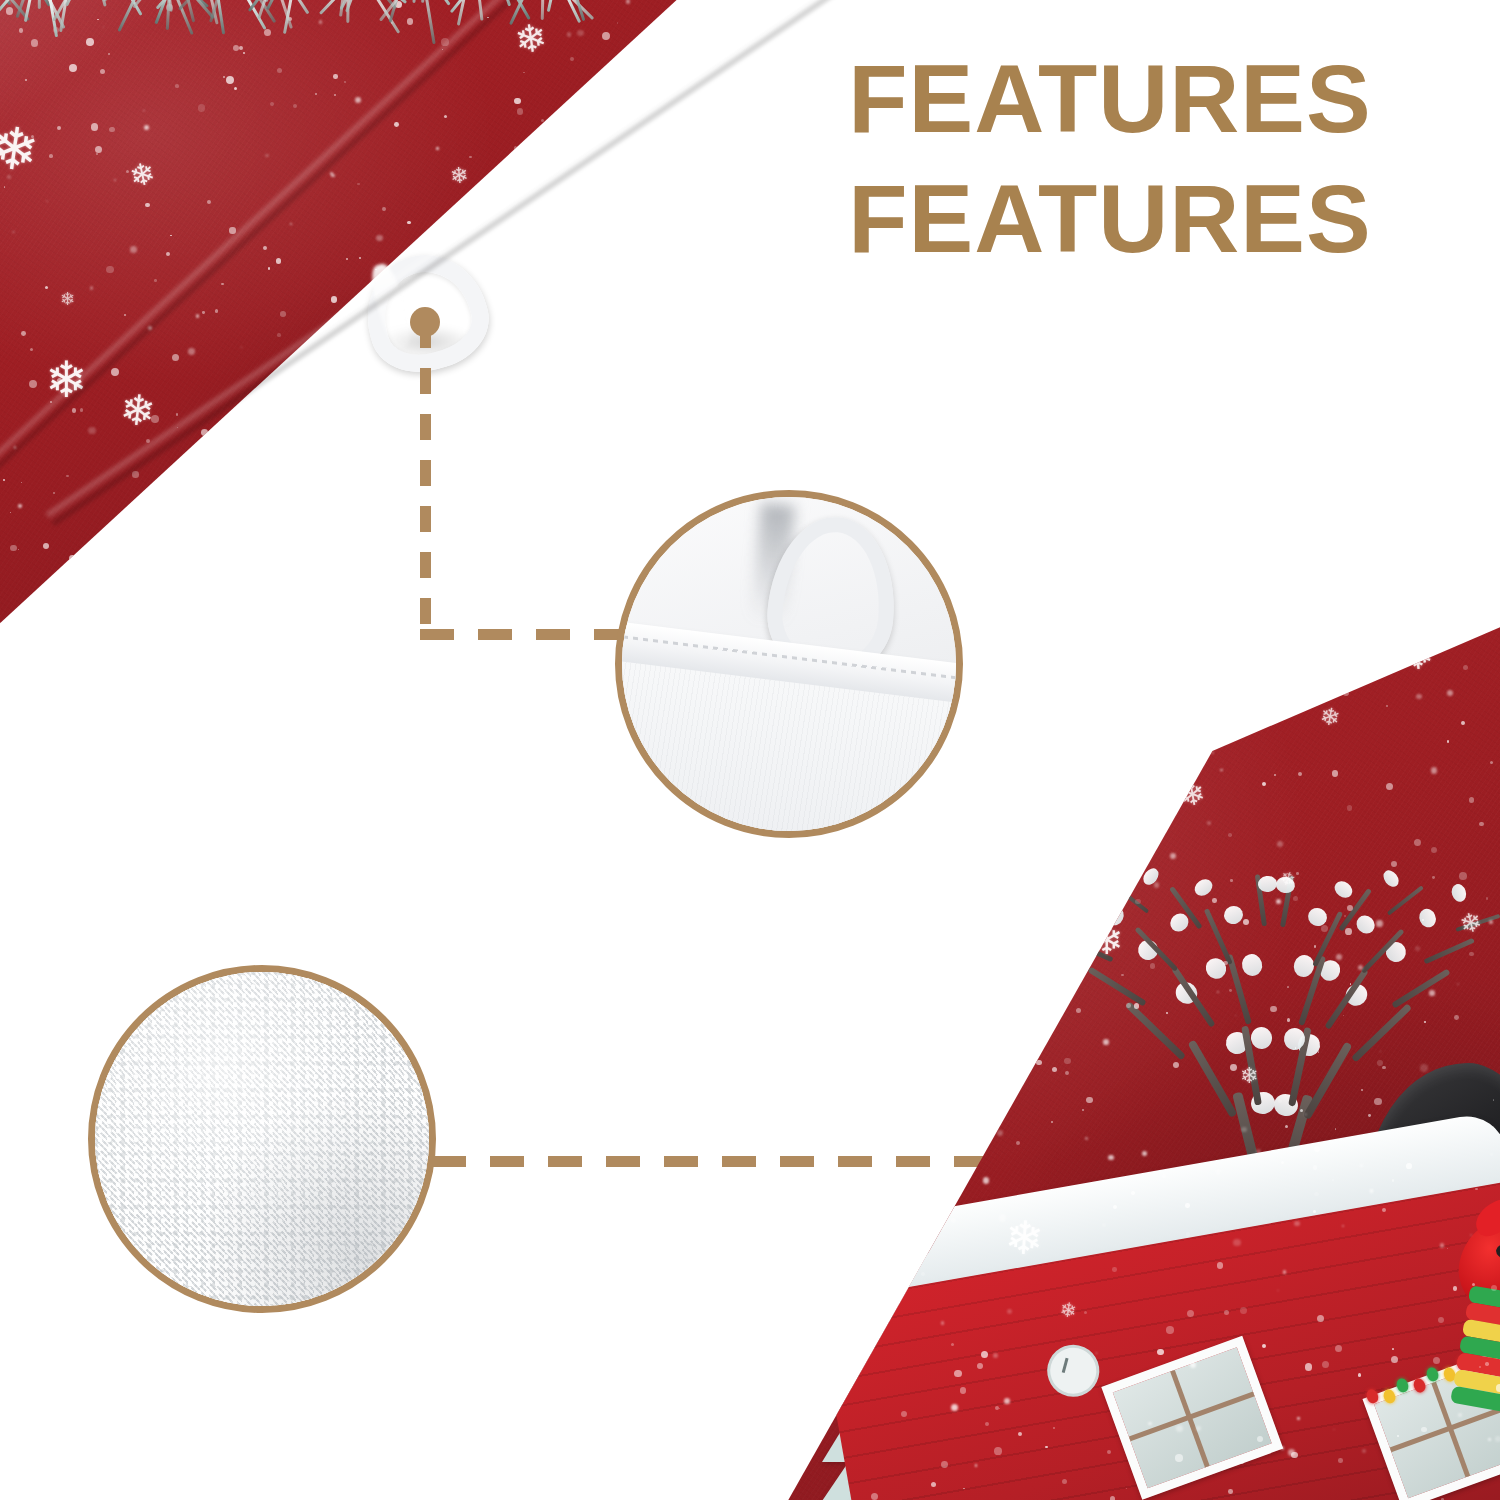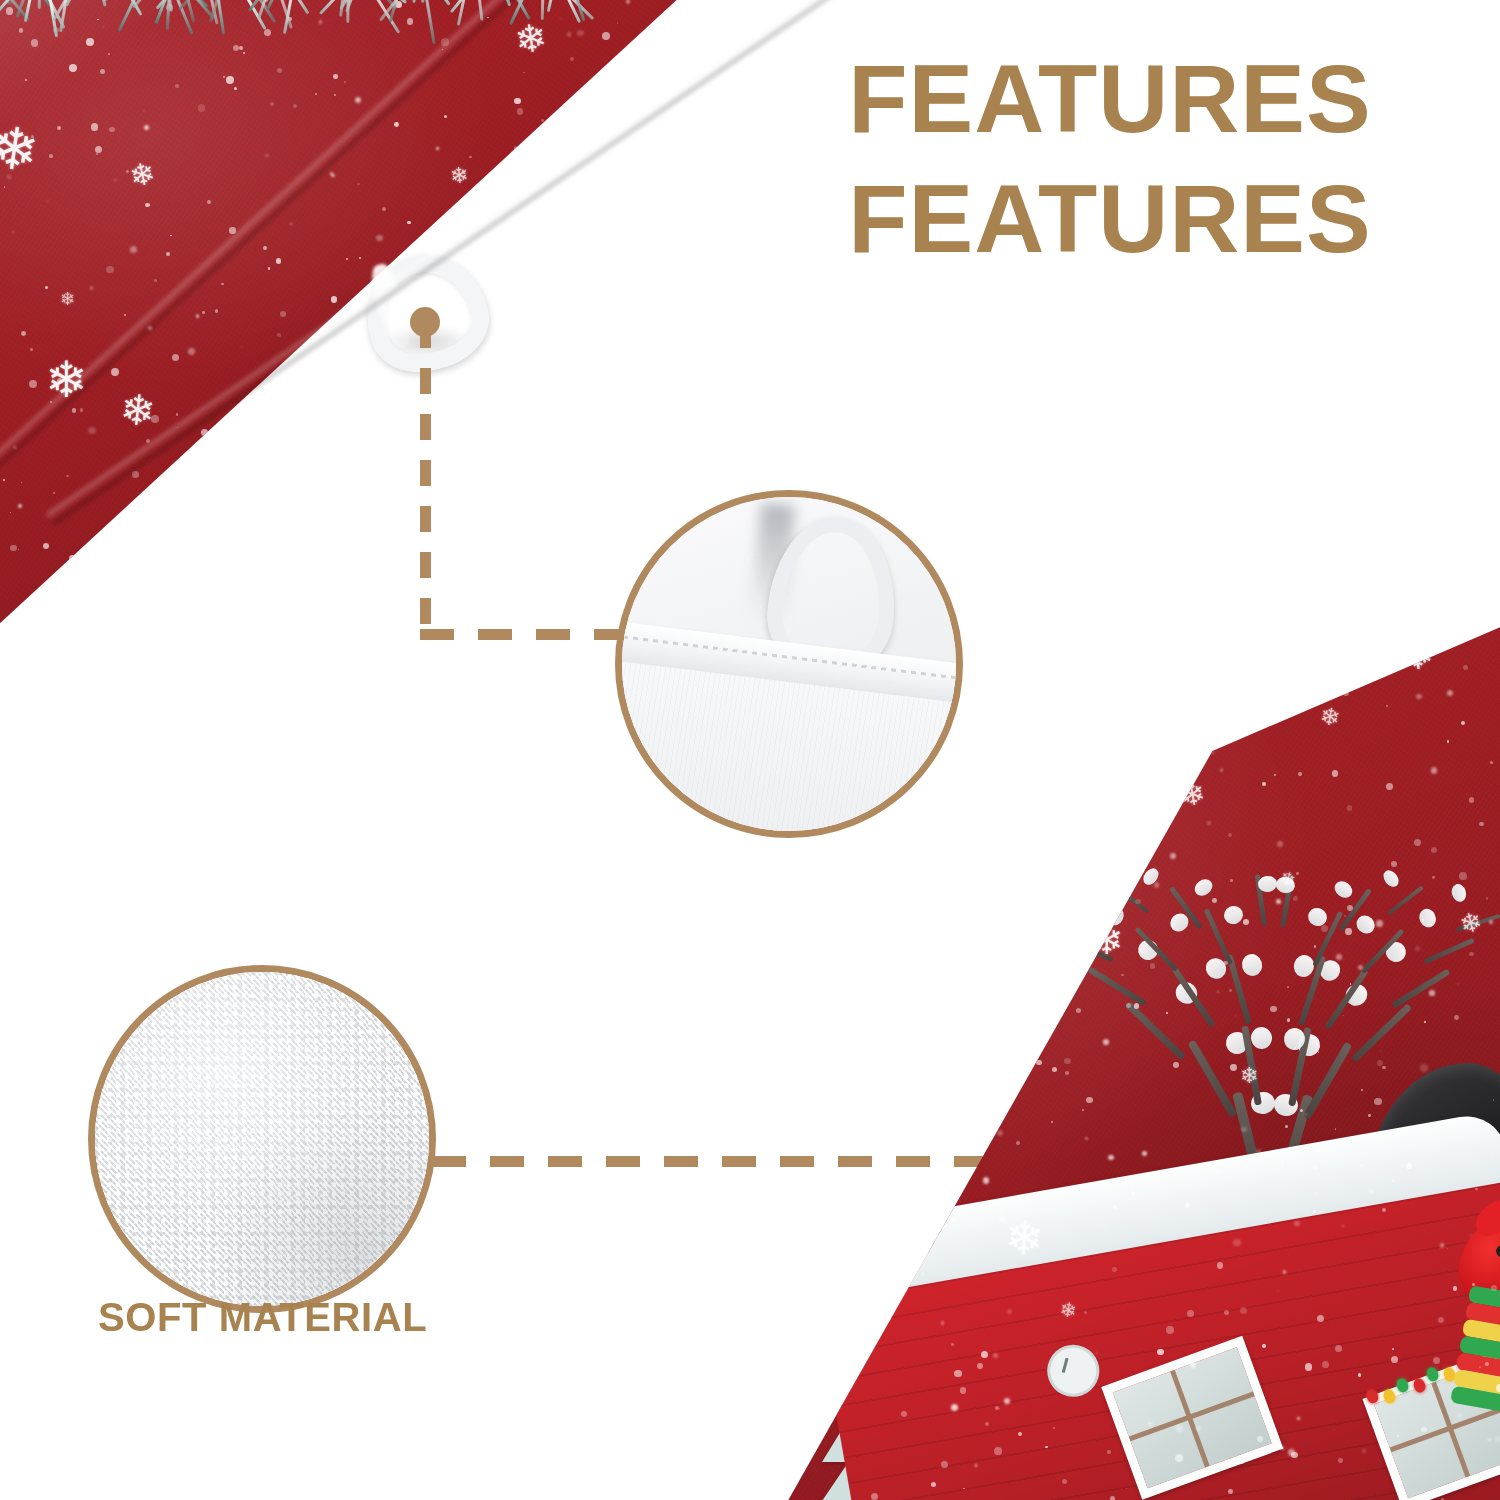--- a/index.html
+++ b/index.html
@@ -631,21 +631,20 @@
     </div>
   </div>
 
   <div class="callout-circle" id="circle-soft-material">
     <div class="photo">
       <div class="sm-bg"></div>
       <div class="sm-tex"></div>
       <div class="sm-shade"></div>
     </div>
   </div>
-  <div class="callout-label" id="label-soft-material">SOFT MATERIAL</div>
 
   <div id="conn-soft-stub"></div>
   <div class="conn conn-h" id="conn-soft-h"></div>
   <div class="conn-dot" id="conn-soft-dot"></div>
 
   <div class="fabric" id="fabric-bottom-right">
     <div class="cloth-base"></div>
     <div class="cloth-weave"></div>
     <div class="cloth-fold"></div>
 

